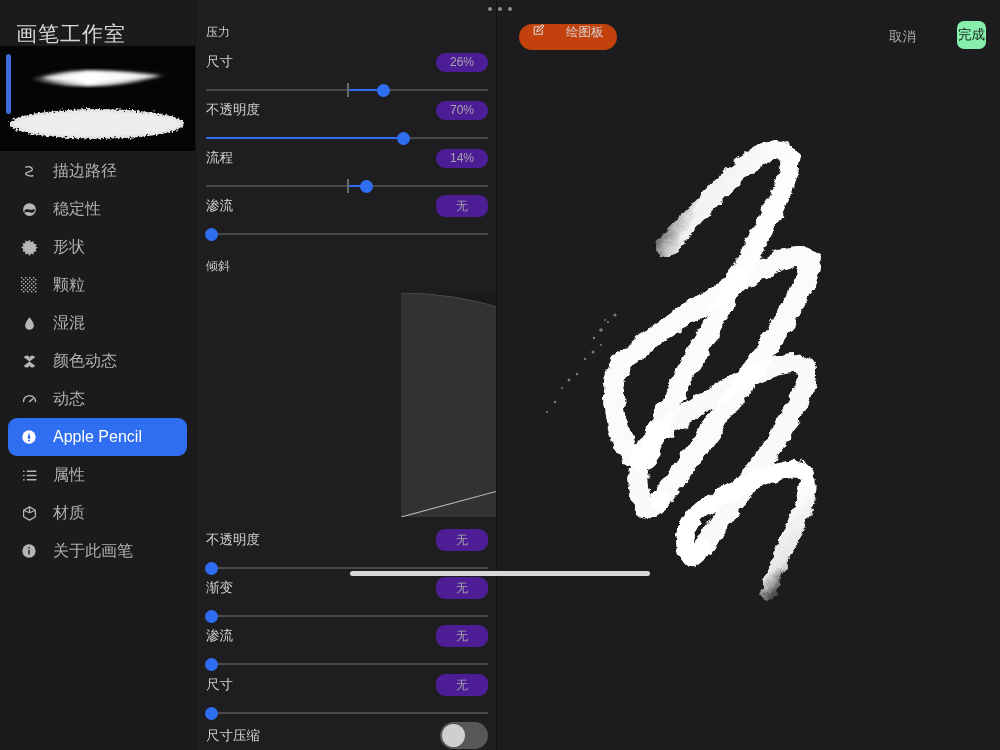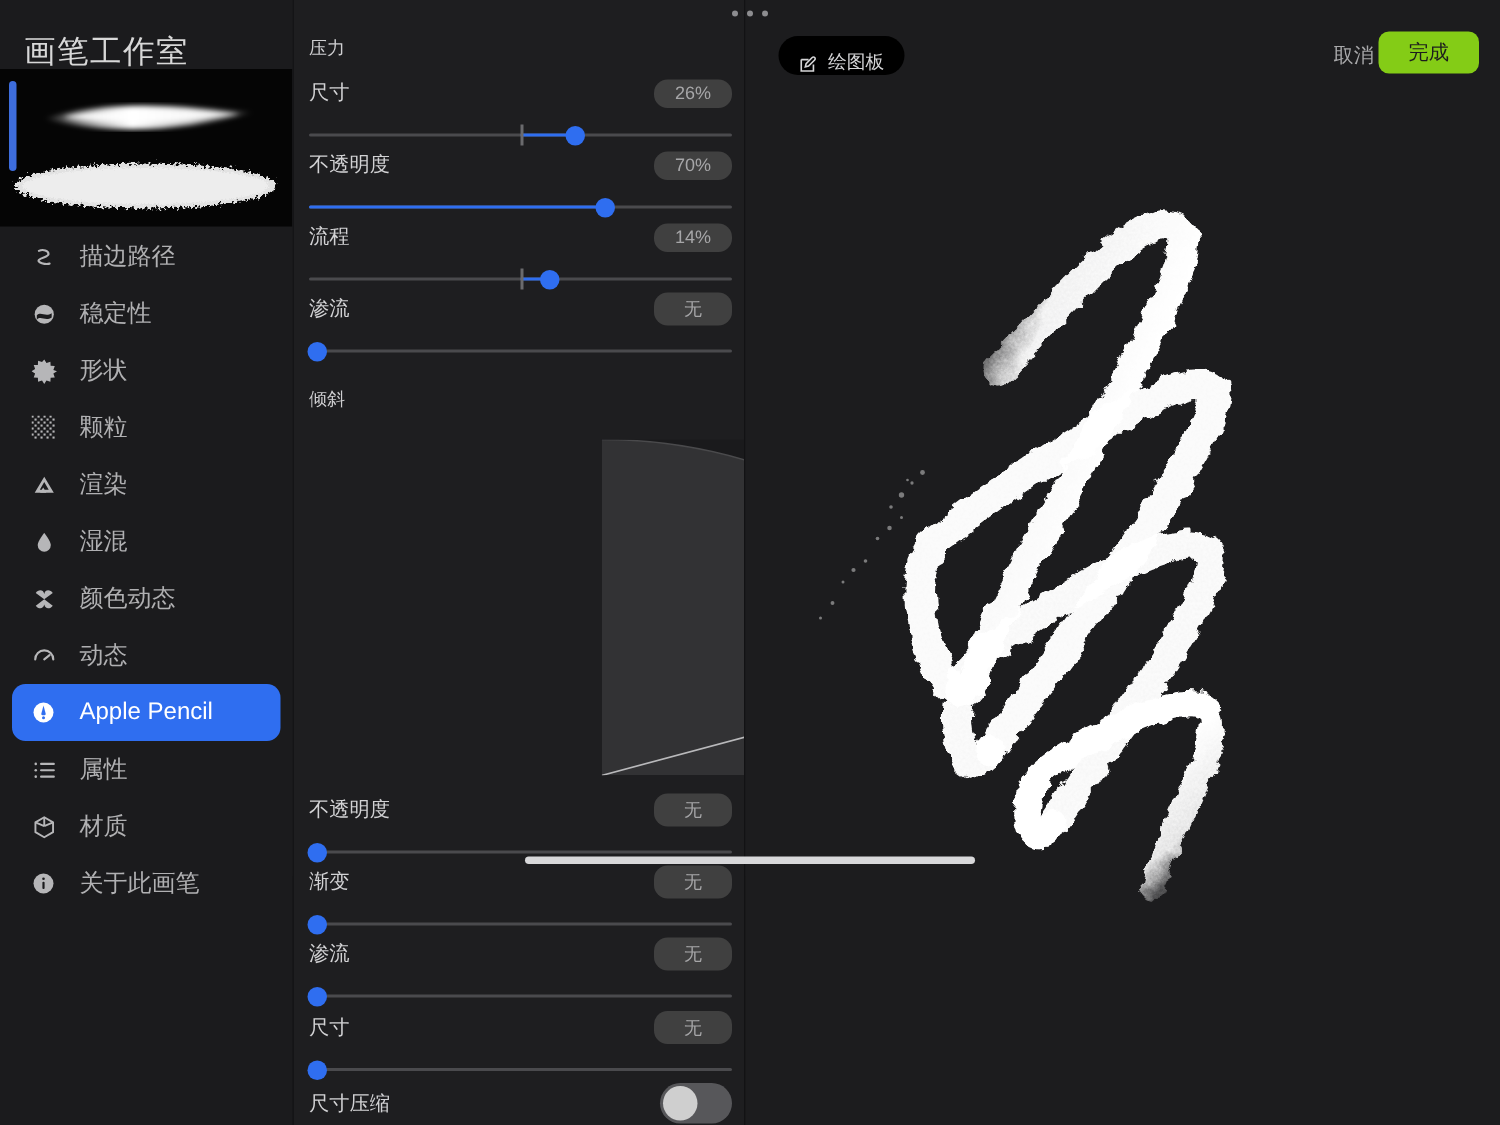--- a/index.html
+++ b/index.html
@@ -96,21 +96,21 @@
     display: flex; align-items: center; justify-content: space-between;
     height: 20px;
   }
   .ctrl-lbl { font-size: 13.5px; color: #d2d2d4; }
   .ctrl-val {
     min-width: 52px;
     text-align: center;
     padding: 2.5px 10px;
     font-size: 12px;
     color: #a6a6a8;
-    background: #404040;
+    background: #4c1d95;
     border-radius: 9px;
   }
   .track {
     position: relative;
     margin-top: 11px;
     height: 14px;
   }
   .track-line {
     position: absolute;
     left: 0; right: 0; top: 6px;
@@ -179,43 +179,43 @@
     overflow: hidden;
   }
   #topbar {
     position: absolute;
     left: 0; top: 0; right: 0; height: 62px;
   }
   #board-chip {
     position: absolute;
     left: 22px; top: 24px;
     height: 26px;
-    display: flex; align-items: flex-end;
-    gap: 7px;
+    display: flex; align-items: flex-start;
+    gap: 21px;
     padding: 0 13px;
     border-radius: 13px;
-    background: #000000;
+    background: #c2410c;
     cursor: pointer;
   }
   #board-chip .t { font-size: 12.5px; color: #d6d6d8; }
   #board-chip svg { display: block; color: #d6d6d8; }
   #cancel-btn {
     position: absolute;
     right: 84px; top: 24px;
     font-size: 13.5px;
     color: #a8a8aa;
     cursor: pointer;
     line-height: 26px;
   }
   #done-btn {
     position: absolute;
     right: 14px; top: 21px;
-    padding: 5px 20px;
+    padding: 5px 1px;
     border-radius: 7px;
-    background: #84cc16;
+    background: #86efac;
     color: #1c1c1e;
     font-size: 13.5px;
     cursor: pointer;
     text-align: right;
   }
   #canvas-area {
     position: absolute;
     left: 0; top: 62px; right: 0; bottom: 0;
     background: #1c1c1e;
   }
@@ -351,29 +351,20 @@
                 <rect x="6" y="14" width="1.4" height="1.4"></rect>
                 <rect x="10" y="14" width="1.4" height="1.4"></rect>
                 <rect x="14" y="14" width="1.4" height="1.4"></rect>
               </g>
             </svg>
           </span>
           <span class="menu-lbl">颗粒</span>
         </div>
         <div class="menu-item">
           <span class="menu-ico">
-            <svg width="17" height="17" viewBox="0 0 24 24" fill="currentColor">
-              <path d="M12 4L3 19h18L12 4zm0 5l4.2 7.2H7.8L12 9z"></path>
-              <path d="M8 19l3-5 3 5z"></path>
-            </svg>
-          </span>
-          <span class="menu-lbl">渲染</span>
-        </div>
-        <div class="menu-item">
-          <span class="menu-ico">
             <svg width="15" height="17" viewBox="0 0 24 24" fill="currentColor">
               <path d="M12 2C12 2 5 10.5 5 15a7 7 0 0 0 14 0c0-4.5-7-13-7-13z"></path>
             </svg>
           </span>
           <span class="menu-lbl">湿混</span>
         </div>
         <div class="menu-item">
           <span class="menu-ico">
             <svg width="17" height="17" viewBox="0 0 24 24" fill="currentColor">
               <path d="M12 12L4 6c2-3 7-4 8 1 1-5 6-4 8-1l-8 6z"></path>

